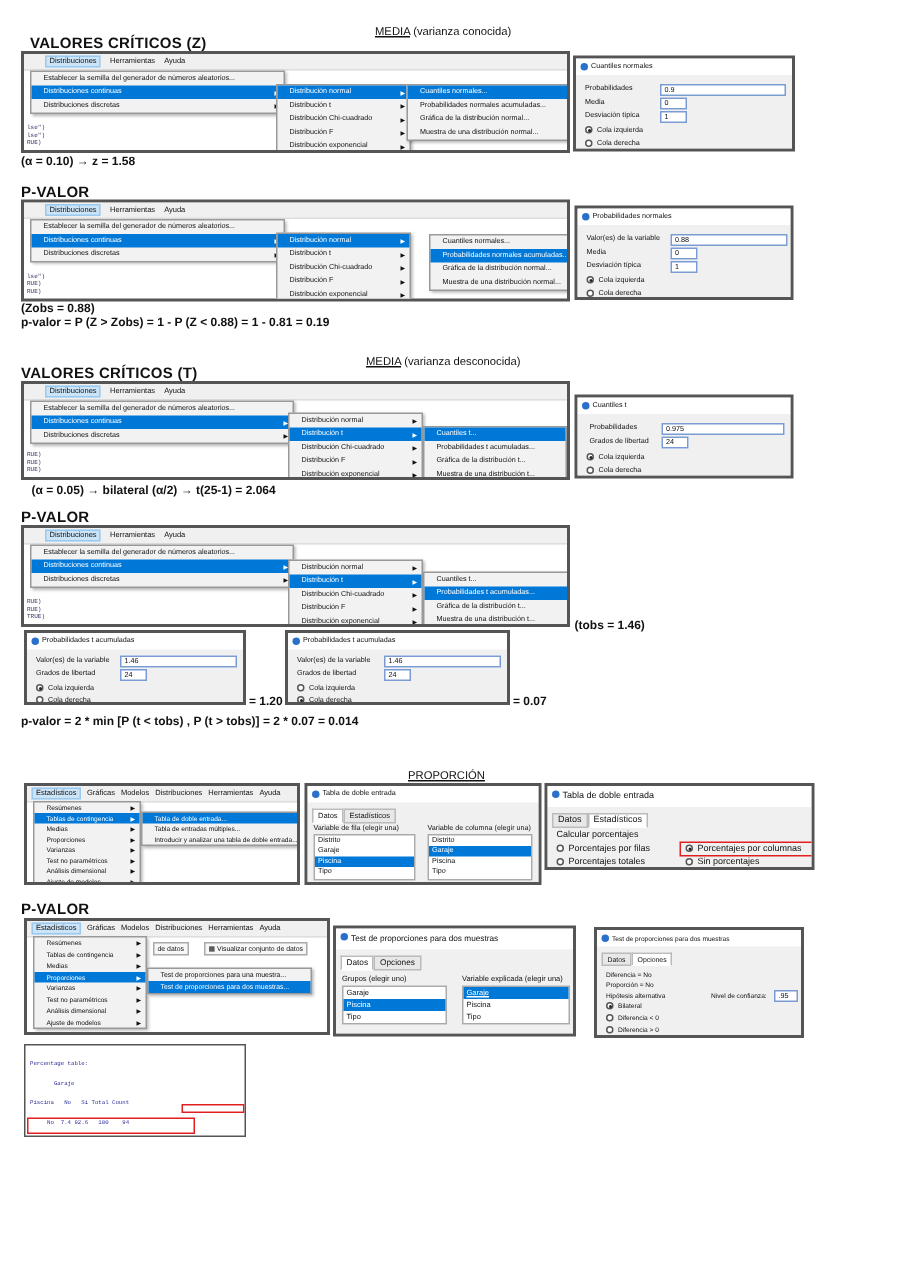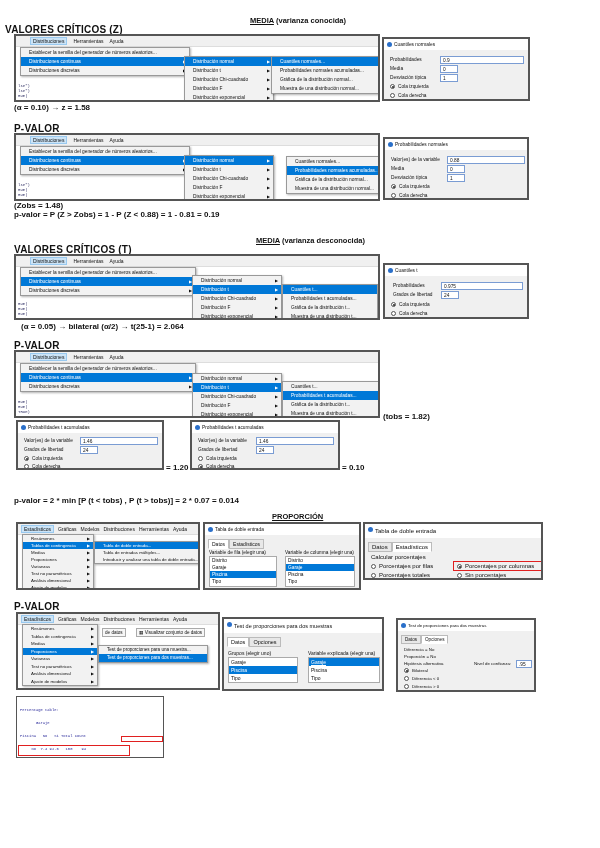--- a/index.html
+++ b/index.html
@@ -1,19 +1,19 @@
 <!DOCTYPE html>
 <html><head>
 <meta charset="utf-8">
 <style>
 *{box-sizing:border-box;margin:0;padding:0}
 body{width:600px;height:848px;background:#fff;font-family:"Liberation Sans",sans-serif;position:relative;overflow:hidden;color:#111}
 .abs{position:absolute}
 .heading{font-size:10px;font-weight:bold;letter-spacing:.2px}
-.center-title{font-size:7.5px;font-weight:bold}
+.center-title{font-size:7.5px;font-weight:normal}
 .center-title u{text-decoration:underline}
 .formula{font-size:8px;font-weight:bold}
 .win{position:absolute;border:2px solid #555;background:#fff;overflow:hidden}
 .menubar{height:11px;background:#f0f0f0;border-bottom:1px solid #ddd;font-size:5px;display:flex;align-items:center;padding-left:14px;gap:6px}
 .menubar span.active{background:#cce4f7;border:1px solid #99c9ef;padding:0 2px}
 .menu{position:absolute;background:#f2f2f2;border:1px solid #999;font-size:4.8px;box-shadow:1px 1px 2px rgba(0,0,0,.3)}
 .menu .mi{height:9px;line-height:9px;padding:0 10px 0 8px;white-space:nowrap;position:relative}
 .menu .mi.sel{background:#0078d7;color:#fff}
 .menu .mi .arr{position:absolute;right:3px;font-size:4px}
 .console{position:absolute;font-family:"Liberation Mono",monospace;font-size:4px;color:#336;line-height:5px}
@@ -33,21 +33,21 @@
 .list div.sel{background:#0078d7;color:#fff}
 .redbox{position:absolute;border:1.5px solid #e02020}
 .dlg-lg{font-size:6px}
 </style>
 </head>
 <body>
 
 <div class="abs center-title" style="left:250px;top:16px">
   <u>MEDIA</u> <span>(varianza conocida)</span>
 </div>
-<div class="abs heading" style="left:5px;top:24px">VALORES CRÍTICOS (Z)</div>
+<div class="abs heading" style="left:20px;top:24px">VALORES CRÍTICOS (Z)</div>
 
 <div class="win" style="left:14px;top:34px;width:366px;height:68px">
   <div class="menubar">
     <span class="active">Distribuciones</span>
     <span>Herramientas</span>
     <span>Ayuda</span>
   </div>
   <div class="console" style="left:2px;top:48px">
     <div>lse")</div>
     <div>lse")</div>
@@ -126,24 +126,24 @@
     <div class="row" style="left:6px;top:7px">Valor(es) de la variable</div>
     <div class="inp" style="left:62px;top:6px;width:78px">0.88</div>
     <div class="row" style="left:6px;top:16px">Media</div>
     <div class="inp" style="left:62px;top:15px;width:18px">0</div>
     <div class="row" style="left:6px;top:25px">Desviación típica</div>
     <div class="inp" style="left:62px;top:24px;width:18px">1</div>
     <div class="row" style="left:6px;top:34px"><span class="radio on"></span><span>Cola izquierda</span></div>
     <div class="row" style="left:6px;top:43px"><span class="radio"></span><span>Cola derecha</span></div>
   </div>
 </div>
-<div class="abs formula" style="left:14px;top:201px">(Zobs = 1.48)</div>
+<div class="abs formula" style="left:14px;top:201px">(Zobs = 0.88)</div>
 <div class="abs formula" style="left:14px;top:210px">p-valor = P (Z &gt; Zobs) = 1 - P (Z &lt; 0.88) = 1 - 0.81 = 0.19</div>
 
-<div class="abs center-title" style="left:256px;top:236px">
+<div class="abs center-title" style="left:244px;top:236px">
   <u>MEDIA</u> <span>(varianza desconocida)</span>
 </div>
 <div class="abs heading" style="left:14px;top:244px">VALORES CRÍTICOS (T)</div>
 <div class="win" style="left:14px;top:254px;width:366px;height:66px">
   <div class="menubar">
     <span class="active">Distribuciones</span>
     <span>Herramientas</span>
     <span>Ayuda</span>
   </div>
   <div class="console" style="left:2px;top:46px">
@@ -207,21 +207,21 @@
     <div class="mi"><span>Distribución F</span><span class="arr">▶</span></div>
     <div class="mi"><span>Distribución exponencial</span><span class="arr">▶</span></div>
   </div>
   <div class="menu" style="left:266px;top:29px;width:98px">
     <div class="mi">Cuantiles t...</div>
     <div class="mi sel">Probabilidades t acumuladas...</div>
     <div class="mi">Gráfica de la distribución t...</div>
     <div class="mi">Muestra de una distribución t...</div>
   </div>
 </div>
-<div class="abs formula" style="left:383px;top:412px">(tobs = 1.82)</div>
+<div class="abs formula" style="left:383px;top:412px">(tobs = 1.46)</div>
 
 <div class="dlg" style="left:16px;top:420px;width:148px;height:50px">
   <div class="title">Probabilidades t acumuladas</div>
   <div class="body">
     <div class="row" style="left:6px;top:5px">Valor(es) de la variable</div>
     <div class="inp" style="left:62px;top:4px;width:78px">1.46</div>
     <div class="row" style="left:6px;top:14px">Grados de libertad</div>
     <div class="inp" style="left:62px;top:13px;width:18px">24</div>
     <div class="row" style="left:6px;top:23px"><span class="radio on"></span><span>Cola izquierda</span></div>
     <div class="row" style="left:6px;top:31px"><span class="radio"></span><span>Cola derecha</span></div>
@@ -233,23 +233,23 @@
   <div class="title">Probabilidades t acumuladas</div>
   <div class="body">
     <div class="row" style="left:6px;top:5px">Valor(es) de la variable</div>
     <div class="inp" style="left:64px;top:4px;width:78px">1.46</div>
     <div class="row" style="left:6px;top:14px">Grados de libertad</div>
     <div class="inp" style="left:64px;top:13px;width:18px">24</div>
     <div class="row" style="left:6px;top:23px"><span class="radio"></span><span>Cola izquierda</span></div>
     <div class="row" style="left:6px;top:31px"><span class="radio on"></span><span>Cola derecha</span></div>
   </div>
 </div>
-<div class="abs formula" style="left:342px;top:463px">= 0.10</div>
-
-<div class="abs formula" style="left:14px;top:496px">p-valor = 2 * min [P (t &lt; tobs) , P (t &gt; tobs)] = 2 * 0.07 = 0.014</div>
+<div class="abs formula" style="left:342px;top:463px">= 0.07</div>
+
+<div class="abs formula" style="left:14px;top:476px">p-valor = 2 * min [P (t &lt; tobs) , P (t &gt; tobs)] = 2 * 0.07 = 0.014</div>
 
 <div class="abs center-title" style="left:272px;top:512px;text-decoration:underline">PROPORCIÓN</div>
 
 <div class="win" style="left:16px;top:522px;width:184px;height:68px">
   <div class="menubar" style="padding-left:3px;gap:4px">
     <span class="active">Estadísticos</span>
     <span>Gráficas</span>
     <span>Modelos</span>
     <span>Distribuciones</span>
     <span>Herramientas</span>

